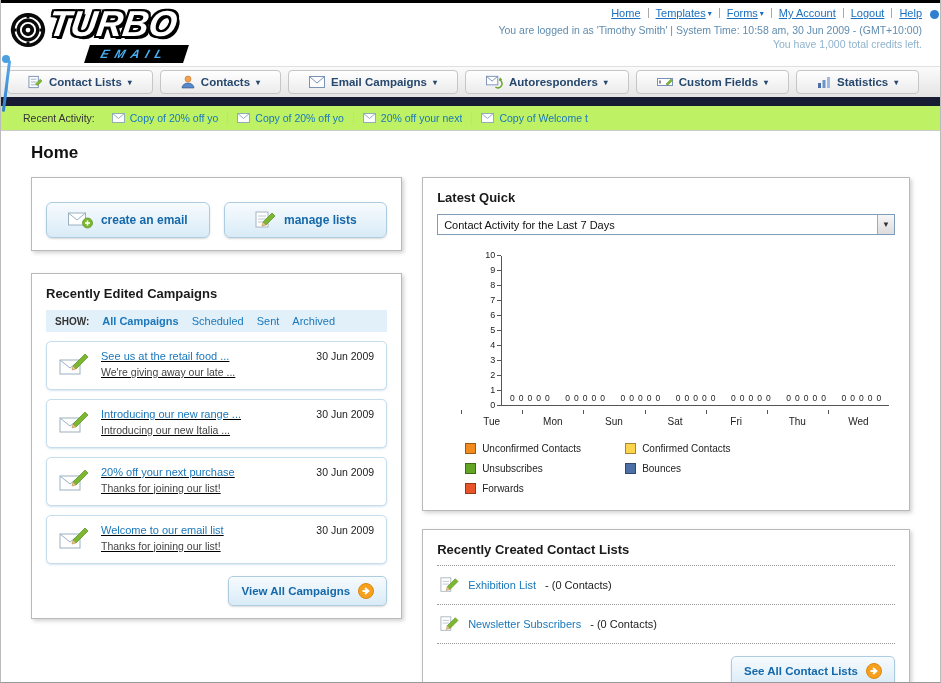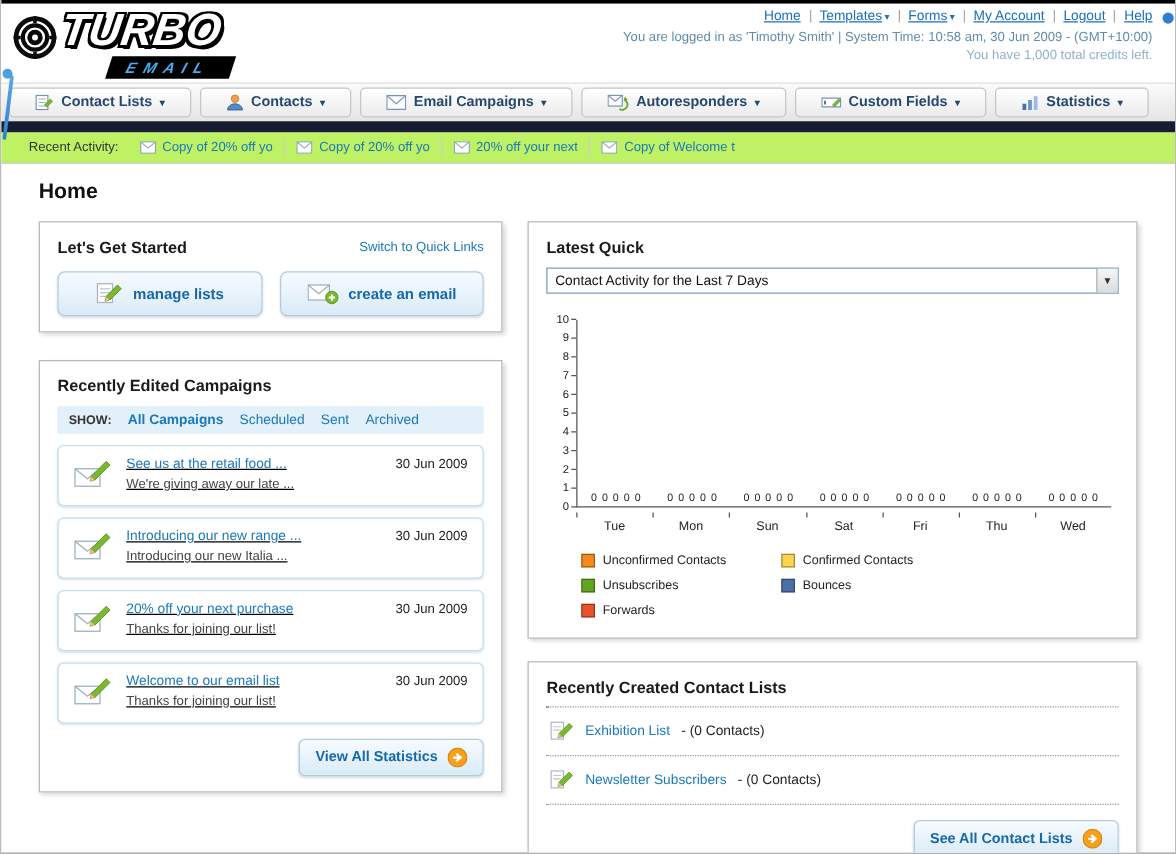--- a/index.html
+++ b/index.html
@@ -110,21 +110,21 @@
 
   
   .stats-select {
     margin-top:9px; height:21px; border:1px solid #7f9db9; background:#fff;
     display:flex; align-items:center; justify-content:space-between; padding-left:6px;
     font-size:11px; color:#111; cursor:pointer;
   }
   .select-arrow { width:17px; height:19px; background:linear-gradient(#f6f6f6,#dcdcdc); border-left:1px solid #aaa; display:flex; align-items:center; justify-content:center; font-size:8px; color:#333; }
 
   .chart-wrap { margin-top:20px; padding-right:6px; }
-  .chart { display:flex; }
+  .chart { display:flex;margin-left:40px; }
   .y-axis { width:24px; height:159px; margin-top:-4px; display:flex; flex-direction:column; justify-content:space-between; }
   .ycell { display:flex; align-items:center; justify-content:flex-end; gap:2px; font-size:9px; color:#222; height:9px; line-height:9px; }
   .ytick { width:4px; height:1px; background:#555; }
   .plot { flex:1; height:150px; margin-top:1px; border-left:1px solid #555; border-bottom:1px solid #555; display:flex; align-items:flex-end; }
   .chart-col { flex:1; display:flex; justify-content:center; }
   .chart-vals { display:flex; gap:4px; font-size:8.5px; color:#222; margin-bottom:2px; }
   .x-axis { display:flex; margin-left:24px; }
   .xcell { flex:1; text-align:center; font-size:10px; color:#222; padding-top:6px; position:relative; }
   .xcell::before { content:""; position:absolute; left:0; top:0; width:1px; height:4px; background:#555; }
 
@@ -274,45 +274,41 @@
 </div>
 
 <div class="main">
   <div class="page-title">Home</div>
 
   <div class="cols">
 
     <div class="col-left">
 
       <div class="panel">
-        <div class="gs-head">
-          <span class="panel-title">Let's Get Started</span>
-          <a href="#">Switch to Quick Links</a>
-        </div>
         <div class="gs-buttons">
+          <div class="gs-btn">
+            <svg width="25" height="18" viewBox="0 0 25 18">
+              <rect x="0.5" y="2" width="17" height="12" fill="#fff" stroke="#9ab0c0"></rect>
+              <path d="M0.5,2 L9,9 L17.5,2" fill="none" stroke="#9ab0c0"></path>
+              <circle cx="19.5" cy="12" r="5" fill="#7cb82f" stroke="#5a8f1f" stroke-width="0.7"></circle>
+              <path d="M19.5,9.5 v5 M17,12 h5" stroke="#fff" stroke-width="1.5"></path>
+            </svg>
+            <span>create an email</span>
+          </div>
           <div class="gs-btn">
             <svg width="22" height="20" viewBox="0 0 22 20">
               <rect x="2" y="2" width="12" height="15" fill="#fff" stroke="#aab4c0"></rect>
               <line x1="4" y1="6" x2="12" y2="6" stroke="#bcc6d2"></line>
                 <line x1="4" y1="9" x2="12" y2="9" stroke="#bcc6d2"></line>
                 <line x1="4" y1="12" x2="12" y2="12" stroke="#bcc6d2"></line>
               <path d="M9,12 L18,3 L21,6 L12,15 Z" fill="#7cb82f" stroke="#5a8f1f" stroke-width="0.7"></path>
               <path d="M9,12 L8,16 L12,15 Z" fill="#e8c87a" stroke="#b09050" stroke-width="0.6"></path>
             </svg>
             <span>manage lists</span>
           </div>
-          <div class="gs-btn">
-            <svg width="25" height="18" viewBox="0 0 25 18">
-              <rect x="0.5" y="2" width="17" height="12" fill="#fff" stroke="#9ab0c0"></rect>
-              <path d="M0.5,2 L9,9 L17.5,2" fill="none" stroke="#9ab0c0"></path>
-              <circle cx="19.5" cy="12" r="5" fill="#7cb82f" stroke="#5a8f1f" stroke-width="0.7"></circle>
-              <path d="M19.5,9.5 v5 M17,12 h5" stroke="#fff" stroke-width="1.5"></path>
-            </svg>
-            <span>create an email</span>
-          </div>
         </div>
       </div>
 
       <div class="panel campaigns-panel">
         <div class="panel-title">Recently Edited Campaigns</div>
         <div class="filter-bar">
           <span class="show-label">SHOW:</span>
           <a href="#" class="active">All Campaigns</a>
           <a href="#">Scheduled</a>
           <a href="#">Sent</a>
@@ -370,21 +366,21 @@
           </svg>
           <div class="camp-text">
             <a href="#">Welcome to our email list</a><br>
             <span class="camp-sub">Thanks for joining our list!</span>
           </div>
           <span class="camp-date">30 Jun 2009</span>
         </div>
 
         <div class="btn-row">
           <div class="btn-blue">
-            <span>View All Statistics</span>
+            <span>View All Campaigns</span>
             <svg width="16" height="16" viewBox="0 0 16 16">
               <circle cx="8" cy="8" r="7.5" fill="#f7a01d" stroke="#d98a10"></circle>
               <path d="M4.5,8 h5 M7,5 L10.5,8 L7,11" stroke="#fff" stroke-width="1.8" fill="none"></path>
             </svg>
           </div>
         </div>
       </div>
     </div>
 
     <div class="col-right">

